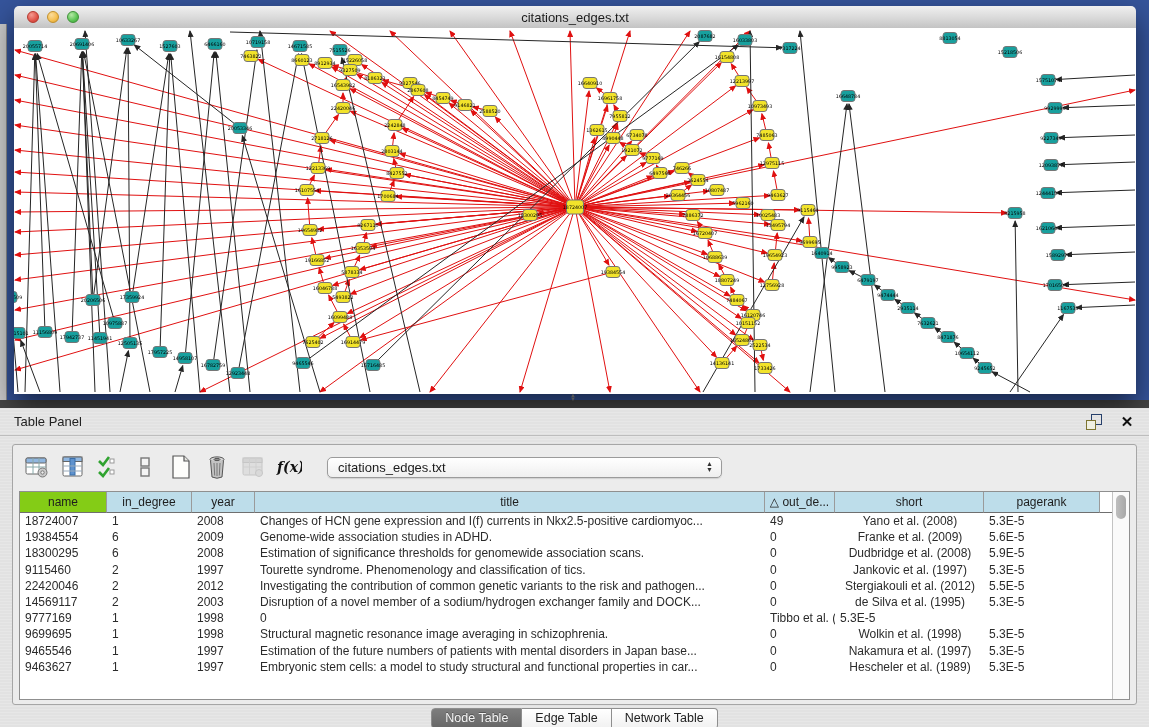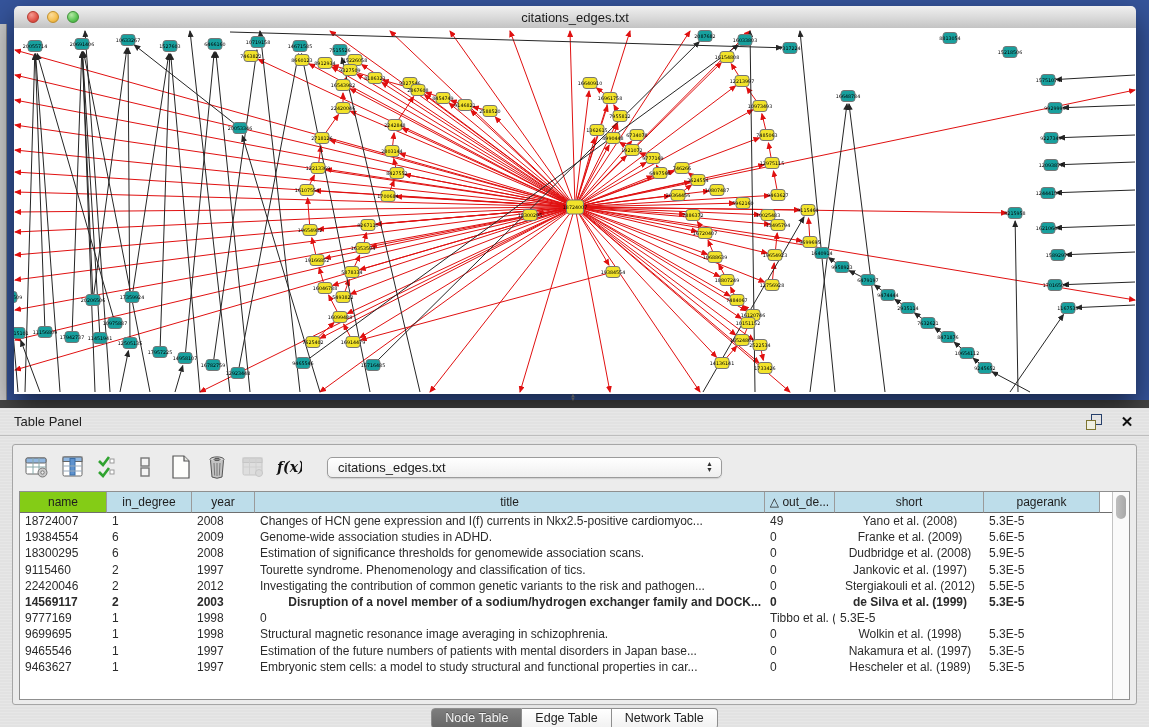--- a/index.html
+++ b/index.html
@@ -689,27 +689,27 @@
             </div>
             <div class="trow" style="grid-template-columns: 87px 85px 63px 510px 70px 149px 116px 1fr;">
               <div class="tcell" style="text-align: left;">22420046</div>
               <div class="tcell" style="text-align: left;">2</div>
               <div class="tcell" style="text-align: left;">2012</div>
               <div class="tcell" style="text-align: left;">Investigating the contribution of common genetic variants to the risk and pathogen...</div>
               <div class="tcell" style="text-align: left;">0</div>
               <div class="tcell" style="text-align: center;">Stergiakouli et al. (2012)</div>
               <div class="tcell" style="text-align: left;">5.5E-5</div>
             </div>
-            <div class="trow" style="grid-template-columns: 87px 85px 63px 510px 70px 149px 116px 1fr; font-weight: bold;">
+            <div class="trow" style="grid-template-columns: 87px 85px 63px 510px 70px 149px 116px 1fr;">
               <div class="tcell" style="text-align: left;">14569117</div>
               <div class="tcell" style="text-align: left;">2</div>
               <div class="tcell" style="text-align: left;">2003</div>
-              <div class="tcell" style="text-align: right;">Disruption of a novel member of a sodium/hydrogen exchanger family and DOCK...</div>
-              <div class="tcell" style="text-align: left;">0</div>
-              <div class="tcell" style="text-align: center;">de Silva et al. (1999)</div>
+              <div class="tcell" style="text-align: left;">Disruption of a novel member of a sodium/hydrogen exchanger family and DOCK...</div>
+              <div class="tcell" style="text-align: left;">0</div>
+              <div class="tcell" style="text-align: center;">de Silva et al. (1995)</div>
               <div class="tcell" style="text-align: left;">5.3E-5</div>
             </div>
             <div class="trow" style="grid-template-columns: 87px 85px 63px 510px 70px 149px 116px 1fr;">
               <div class="tcell" style="text-align: left;">9777169</div>
               <div class="tcell" style="text-align: left;">1</div>
               <div class="tcell" style="text-align: left;">1998</div>
               <div class="tcell" style="text-align: left;">0</div>
               <div class="tcell" style="text-align: center;">Tibbo et al. (1995)</div>
               <div class="tcell" style="text-align: left;">5.3E-5</div>
             </div>

